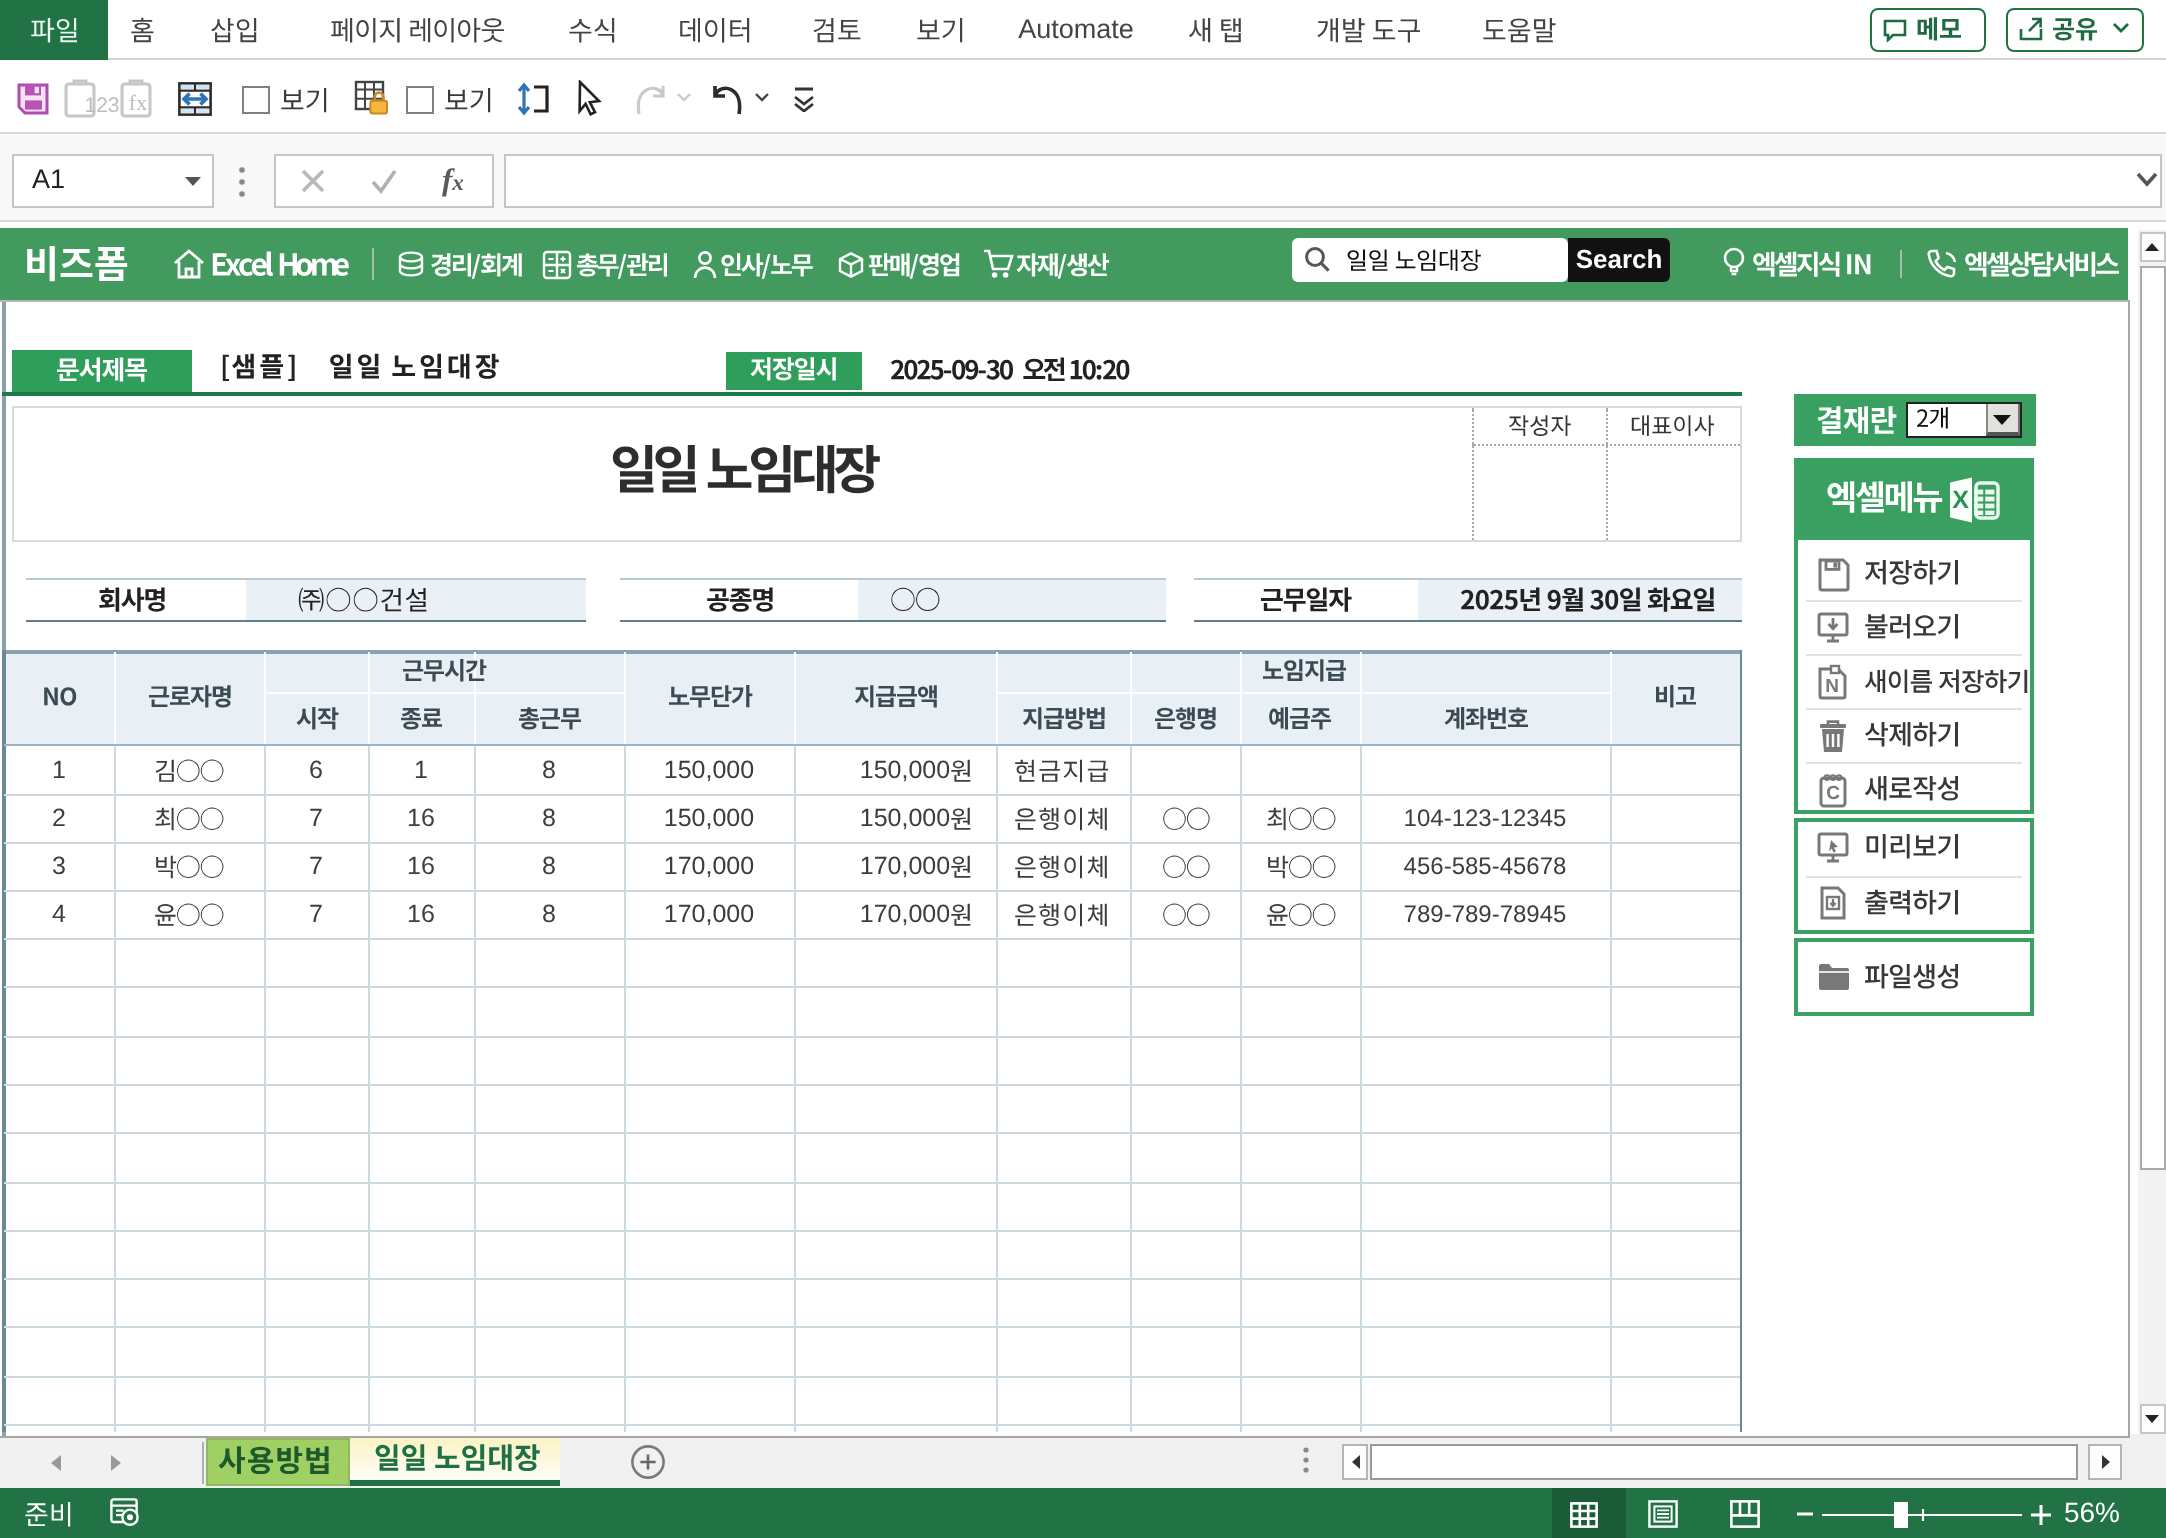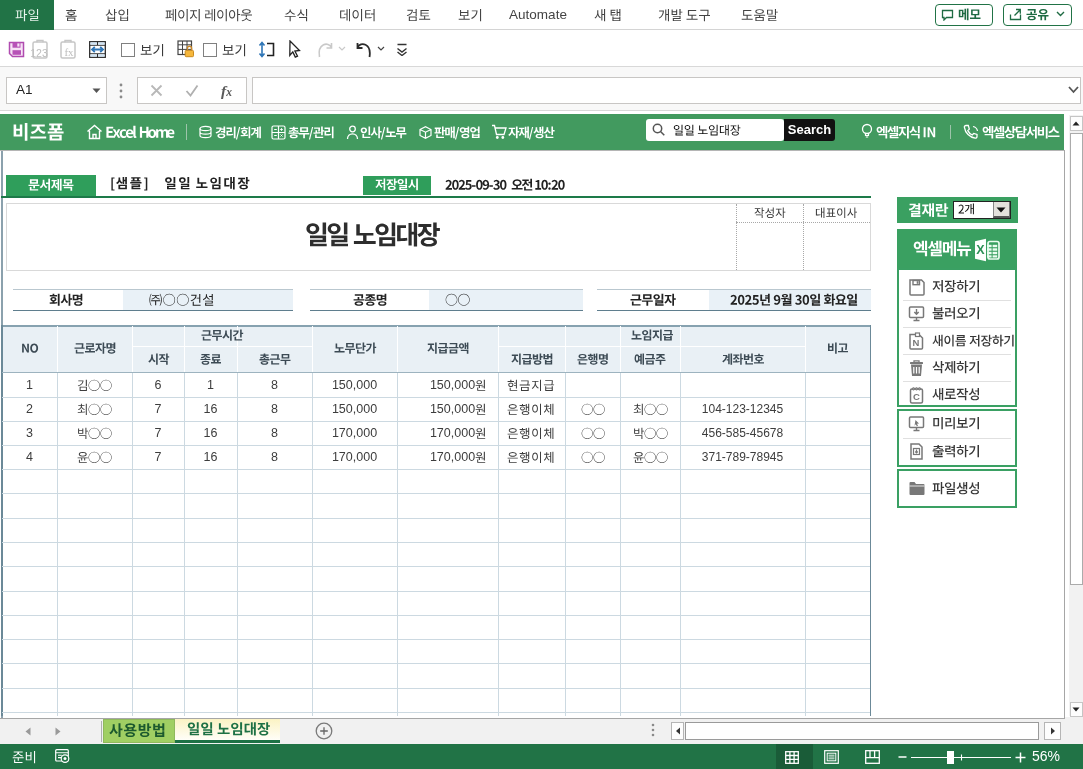--- a/index.html
+++ b/index.html
@@ -88,21 +88,21 @@
 <svg class="a" style="left:8.0px;top:41.0px;" width="17" height="17" viewBox="0 0 17 17">
     <path d="M1.5 1.5h14v14H4.5l-3-3z" fill="#f6e3f5" stroke="#b04bb0" stroke-width="1.5"></path>
 <rect x="4.5" y="1.5" width="8" height="5.2" fill="#b753b7"></rect>
     <rect x="9.3" y="2.4" width="2.2" height="3.2" fill="#f6e3f5"></rect>
 <rect x="4.5" y="9.2" width="8.5" height="4.6" fill="#b753b7"></rect>
   </svg>
 <svg class="a" style="left:32.0px;top:39.0px;" width="17" height="20" viewBox="0 0 17 20">
     <rect x="1" y="3" width="14" height="16" rx="1.5" fill="none" stroke="#c6c6c6" stroke-width="1.5"></rect>
 <path d="M5 3.2v-1.7h6v1.7" fill="none" stroke="#c6c6c6" stroke-width="1.4"></path>
   </svg>
-<div class="a" style="left:39px;top:46.5px;font-size:10.5px;color:#bdbdbd;line-height:13.0px;font-family:'Liberation Sans',sans-serif;white-space:pre;transform:translateX(-50%);">123</div>
+<div class="a" style="left:51px;top:46.5px;font-size:10.5px;color:#bdbdbd;line-height:13.0px;font-family:'Liberation Sans',sans-serif;white-space:pre;transform:translateX(-50%);">123</div>
 <svg class="a" style="left:60.0px;top:39.0px;" width="17" height="20" viewBox="0 0 17 20">
     <rect x="1" y="3" width="14" height="16" rx="1.5" fill="none" stroke="#c6c6c6" stroke-width="1.5"></rect>
 <path d="M5 3.2v-1.7h6v1.7" fill="none" stroke="#c6c6c6" stroke-width="1.4"></path>
   </svg>
 <div class="a" style="left:69.0px;top:46.2px;font-size:11.0px;color:#bdbdbd;line-height:13.6px;font-family:'Liberation Serif',serif;white-space:pre;transform:translateX(-50%);">fx</div>
 <svg class="a" style="left:89.0px;top:41.0px;" width="17" height="17" viewBox="0 0 17 17">
     <rect x="0.7" y="0.7" width="15.6" height="15.6" fill="#fff" stroke="#2b2b2b" stroke-width="1.3"></rect>
 <path d="M0.7 4.3h15.6M8.5 0.7v3.6M0.7 12.7h15.6M8.5 12.7v3.6" stroke="#2b2b2b" stroke-width="1.1" fill="none"></path>
 <rect x="1.4" y="1.4" width="6.4" height="2.2" fill="#cfe3f3"></rect>
     <rect x="9.2" y="1.4" width="6.4" height="2.2" fill="#cfe3f3"></rect>
@@ -585,21 +585,21 @@
 <svg class="a" style="left:580.6px;top:448.8px;overflow:visible" width="25" height="17" fill="#3d3d3d">
     <g transform="translate(0,13.12)">
       <use href="#k55"></use>
     </g>
   </svg>
 <svg class="a" style="left:632.7px;top:448.8px;overflow:visible" width="36" height="17" fill="#3d3d3d">
     <g transform="translate(0,13.12)">
       <use href="#k57"></use>
     </g>
   </svg>
-<div class="a" style="left:742.5px;top:450.1px;font-size:12.0px;color:#3d3d3d;line-height:14.9px;font-family:'Liberation Sans',sans-serif;white-space:pre;transform:translateX(-50%);">371-789-78945</div>
+<div class="a" style="left:742.5px;top:450.1px;font-size:12.0px;color:#3d3d3d;line-height:14.9px;font-family:'Liberation Sans',sans-serif;white-space:pre;transform:translateX(-50%);">789-789-78945</div>
 <div class="a" style="left:897.0px;top:197.0px;width:121.0px;height:26.0px;background:#3aa061;"></div>
 <svg class="a" style="left:907.5px;top:199.6px;overflow:visible" width="42" height="21" fill="#fff">
     <g transform="translate(0,15.75)">
       <path id="k58" d="M10.2 -12.6H12.2V-5.6H10.2ZM5.6 -12H7.8Q7.8 -10.2 7.1 -8.8Q6.4 -7.5 5 -6.6Q3.5 -5.7 1.4 -5.3L0.8 -6.9Q2.5 -7.2 3.6 -7.8Q4.6 -8.4 5.1 -9.2Q5.6 -10 5.6 -11ZM1.6 -12H6.4V-10.5H1.6ZM7.2 -10.8H10.5V-9.3H7.2ZM7.2 -8.1H10.4V-6.6H7.2ZM3.1 -5.1H12.2V-1.3H5.1V0.5H3.1V-2.7H10.2V-3.5H3.1ZM3.1 -0.4H12.5V1.2H3.1Z M24.1 -12.6H26V1.3H24.1ZM22.5 -7.2H24.8V-5.6H22.5ZM21.1 -12.3H23V0.7H21.1ZM16.5 -10.4H18V-9.2Q18 -7.9 17.8 -6.7Q17.7 -5.5 17.3 -4.5Q17 -3.5 16.4 -2.6Q15.8 -1.8 14.9 -1.3L13.7 -2.8Q14.8 -3.4 15.4 -4.4Q16 -5.4 16.2 -6.6Q16.5 -7.8 16.5 -9.2ZM16.9 -10.4H18.4V-9.2Q18.4 -8 18.7 -6.8Q18.9 -5.7 19.5 -4.8Q20.1 -3.9 21.2 -3.3L20 -1.8Q18.9 -2.5 18.2 -3.6Q17.5 -4.7 17.2 -6.1Q16.9 -7.6 16.9 -9.2ZM14.2 -11.2H20.5V-9.5H14.2Z M36.3 -12.6H38.3V-2.3H36.3ZM37.8 -8.6H40.2V-6.9H37.8ZM29.4 -0.5H38.8V1.1H29.4ZM29.4 -3.1H31.4V0H29.4ZM27.9 -5.9H29Q30.4 -5.9 31.5 -5.9Q32.6 -6 33.5 -6.1Q34.4 -6.2 35.4 -6.3L35.6 -4.7Q34.6 -4.6 33.6 -4.5Q32.7 -4.4 31.6 -4.3Q30.5 -4.3 29 -4.3H27.9ZM27.9 -11.7H34.2V-7.3H29.9V-5.3H27.9V-8.8H32.2V-10.1H27.9Z"></path>
     </g>
   </svg>
 <div class="a" style="left:953.0px;top:200.5px;width:57.5px;height:18.0px;background:#fff;border:1px solid #222;"></div>
 <div class="a" style="left:992.5px;top:201.5px;width:17.0px;height:16.0px;background:#e3e1dc;border-left:1px solid #888;border-bottom:2px solid #555;border-right:1px solid #777;"></div>
 <svg class="a" style="left:996.0px;top:207.0px;" width="10" height="6" viewBox="0 0 10 6">
     <path d="M0.5 0.5h9L5 5.5z" fill="#111"></path>

